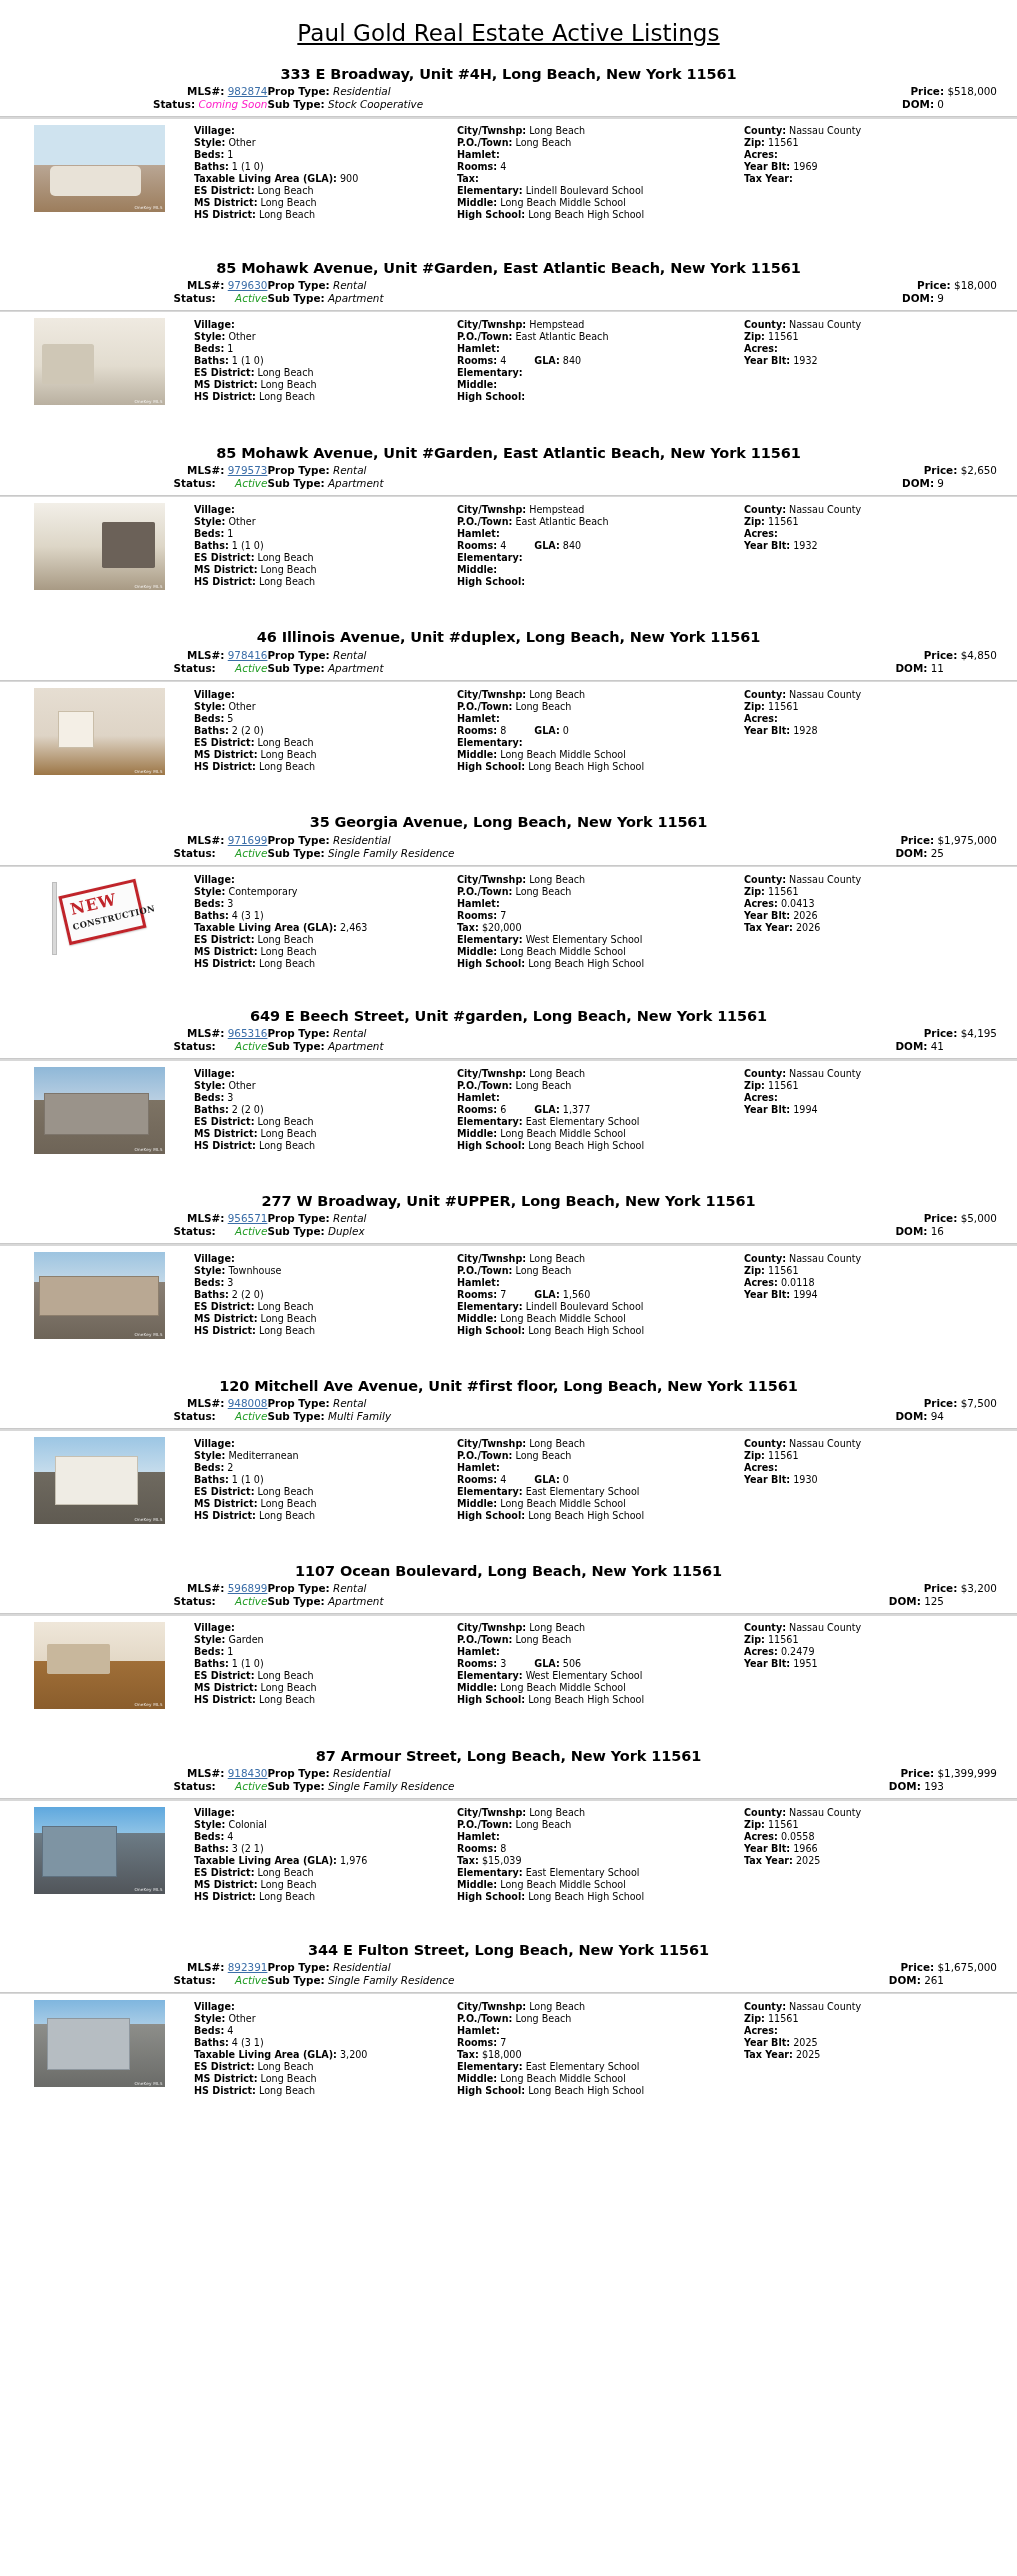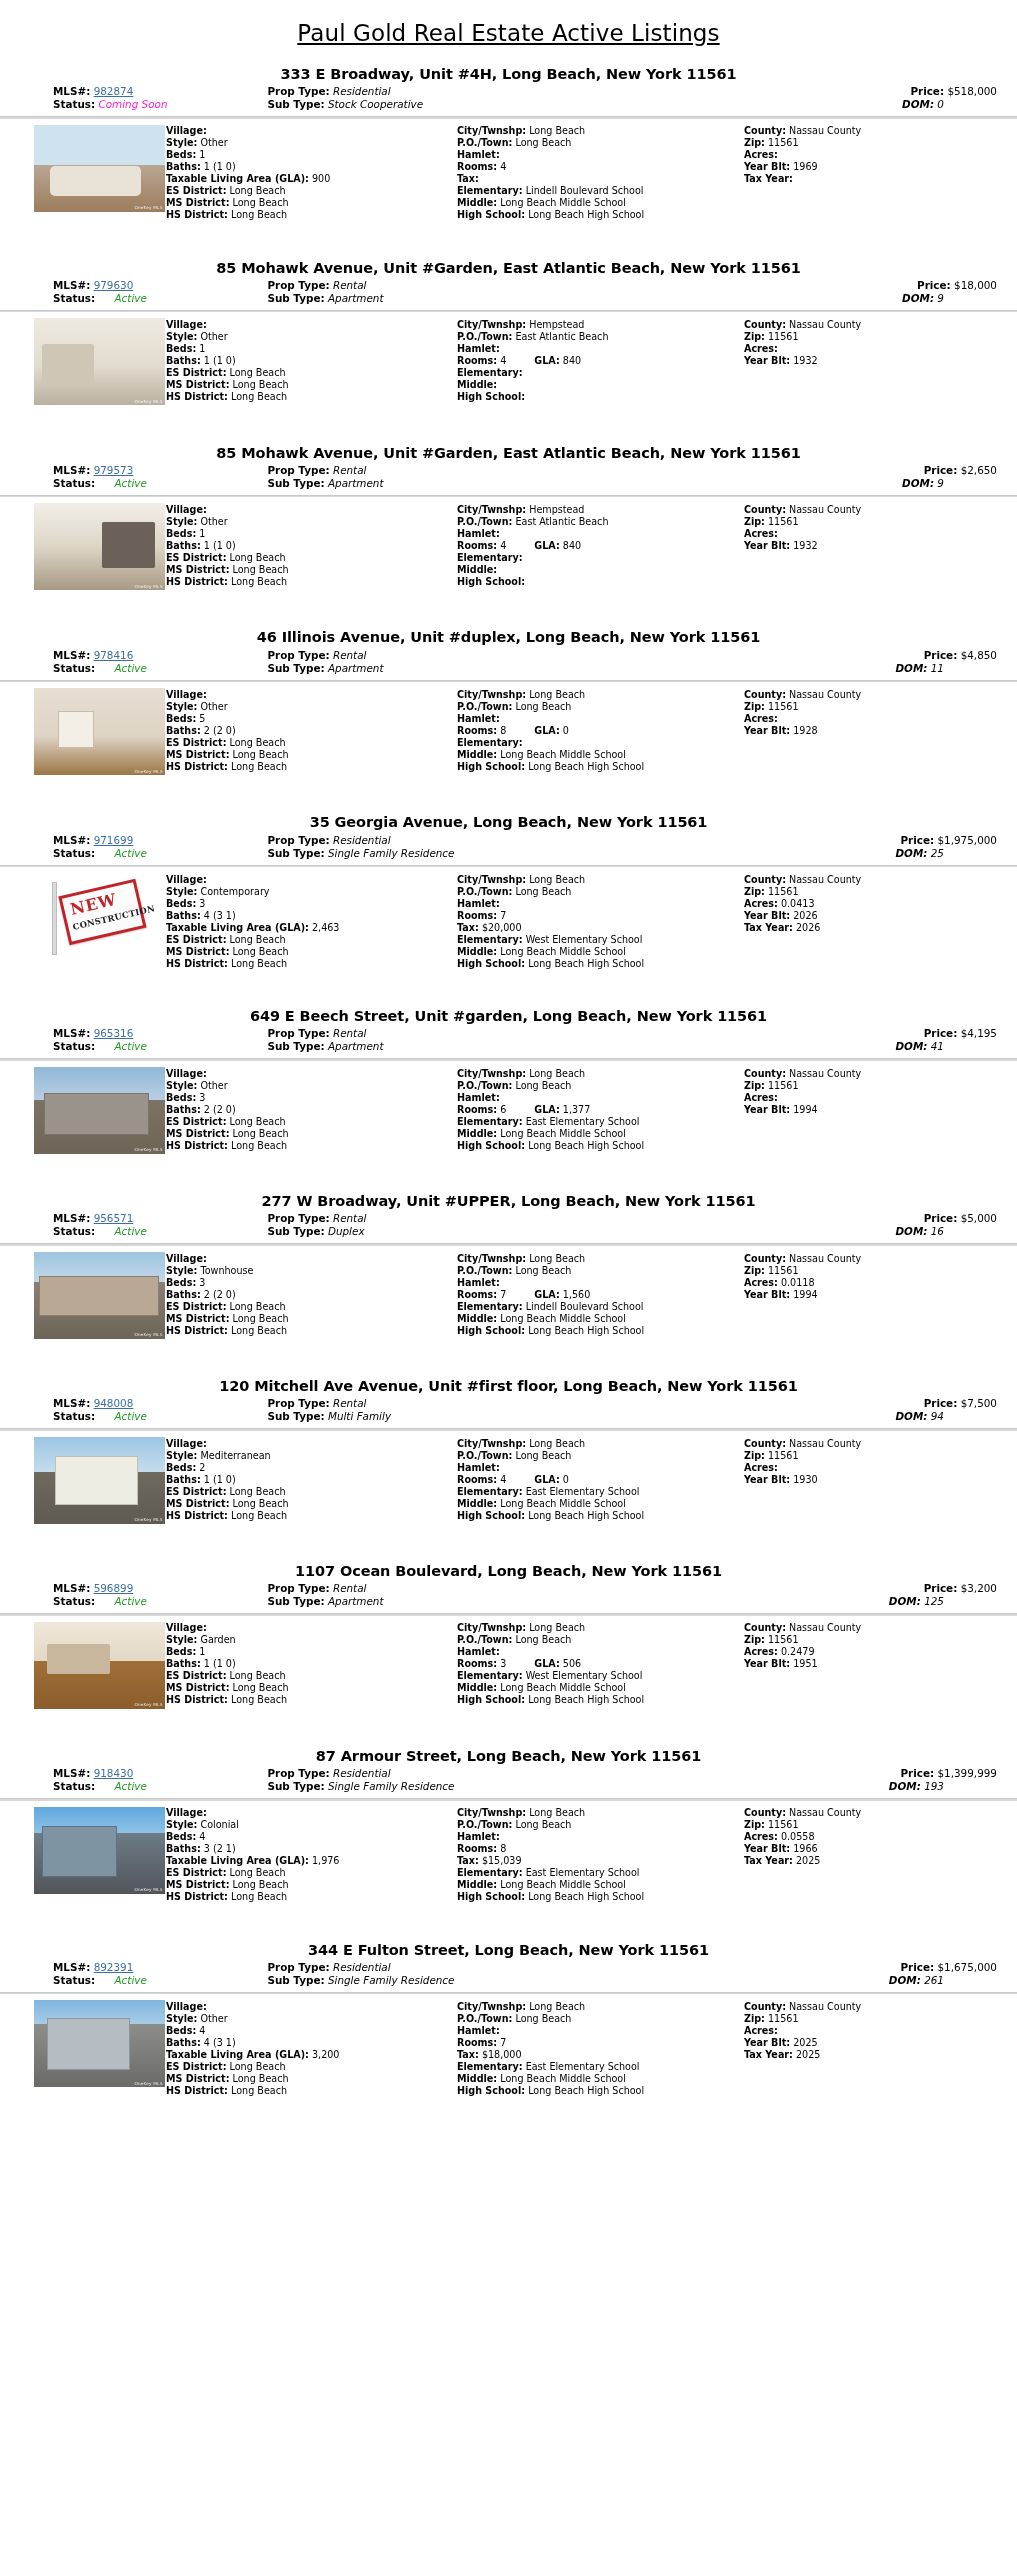--- a/index.html
+++ b/index.html
@@ -31,39 +31,39 @@
     padding: 11.6px 0 3.3px 0;
     letter-spacing: -0.1px;
   }
 
   .hdr {
     display: flex;
     width: 1017px;
     padding: 0 0 3.3px 0;
     align-items: flex-start;
   }
-  .hdr-col-left  { width: 274px; padding-left: 53px; }
+  .hdr-col-left  { width: 274px; padding-left: 53px; text-align: right; }
   .hdr-col-mid   { width: 391px; }
   .hdr-col-right { width: 381px; padding-right: 20px; text-align: right; }
 
   .kv { font-size: 10.4px; line-height: 13px; white-space: nowrap; }
   .kv b { font-weight: bold; }
   .kv .val { font-weight: normal; font-style: italic; }
 
   .mls-link {
     color: #3b6ea8;
     text-decoration: underline;
     font-weight: normal;
   }
   .status-active { color: #1f9b22; font-weight: normal; margin-left: 16px; }
   .status-coming { color: #ff1ec8; font-weight: normal; }
 
   .price-line { font-size: 10.4px; line-height: 13px; }
   .price-line b { font-weight: bold; }
-  .dom-line { font-size: 10.4px; line-height: 13px; padding-right: 53px; font-style: italic; }
+  .dom-line { font-size: 10.4px; line-height: 13px; padding-right: 53px; }
 
   .rule {
     height: 2.5px;
     background: #d8d8d8;
     border-top: 0.8px solid #c9c9c9;
     width: 1017px;
     margin: 1.7px 0 5px 0;
   }
 
   .body-row {
@@ -187,21 +187,21 @@
   .ph-new-house::after {
     content:""; position:absolute; left:10%; top:20%; width:62%; height:58%;
     background:#b6bdc2; border:0.8px solid #8e979e;
   }
 
   .fields {
     display: flex;
     flex: 1 1 auto;
     padding-top: 1.7px;
   }
-  .col-a { width: 291px; flex: 0 0 291px; }
+  .col-a { width: 291px; flex: 0 0 291px; padding-left: 28px; }
   .col-b { width: 287px; flex: 0 0 287px; }
   .col-c { flex: 1 1 auto; }
 
   .f { font-size: 9.6px; line-height: 12px; white-space: nowrap; }
   .f b { font-weight: bold; }
   .f .v { font-weight: normal; }
   .f .inline-gla { display: inline-block; margin-left: 25px; }
 
   .spacer { height: 15px; }
 </style>

